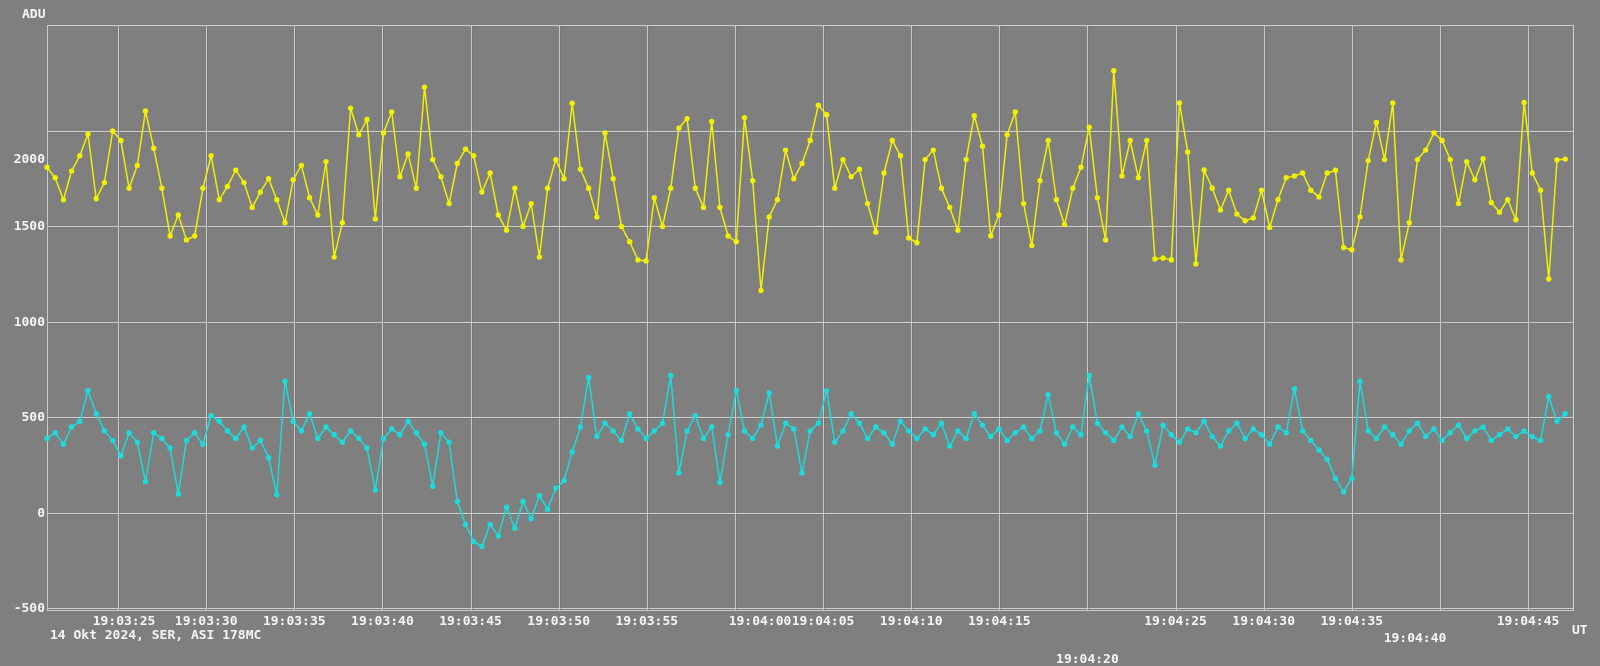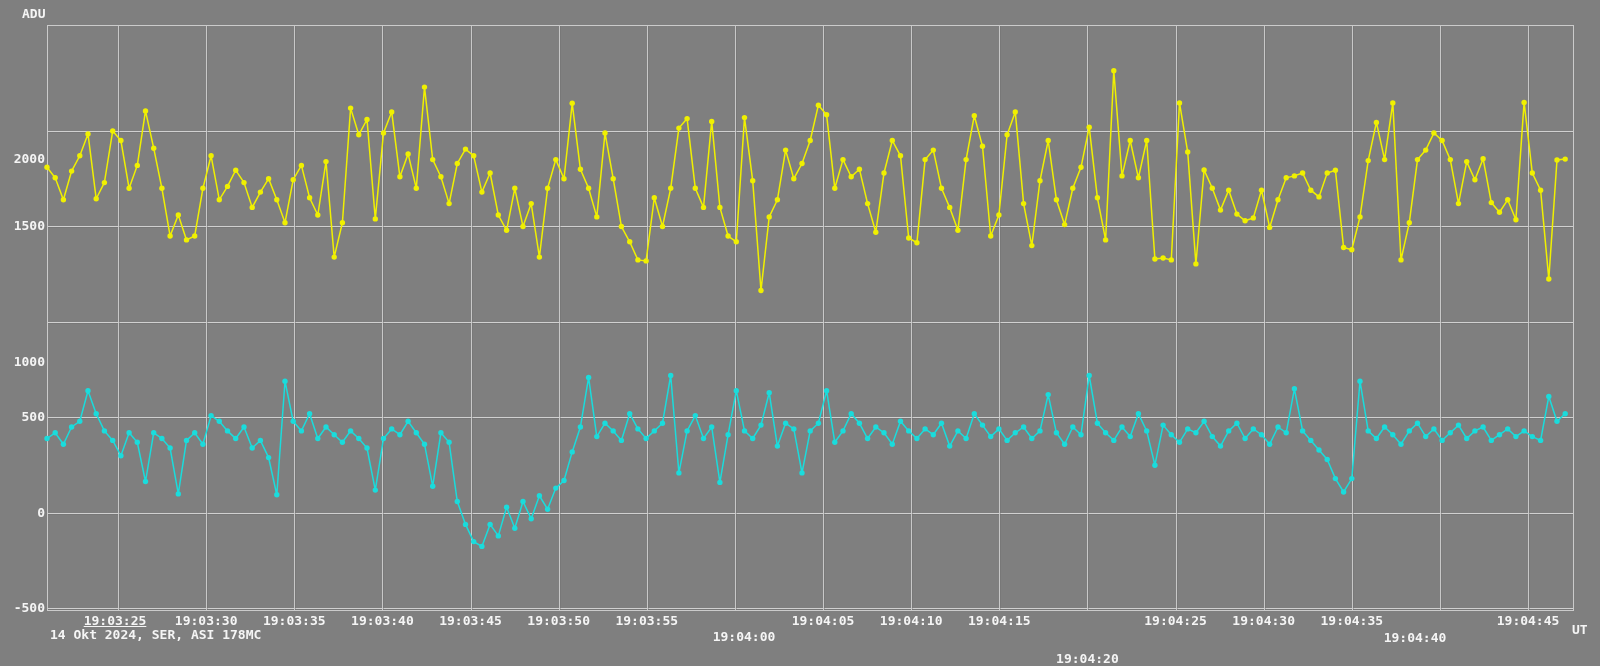--- a/index.html
+++ b/index.html
@@ -449,33 +449,33 @@
       <circle cx="1540.6" cy="440.4" r="2.7" fill="#1adcdc"></circle>
       <circle cx="1548.8" cy="396.5" r="2.7" fill="#1adcdc"></circle>
       <circle cx="1557.0" cy="421.3" r="2.7" fill="#1adcdc"></circle>
       <circle cx="1565.2" cy="413.7" r="2.7" fill="#1adcdc"></circle>
     </svg>
 
   <div id="ylabels">
       <div class="ylab" style="left: 5px; top: 600.472px;">-500</div>
       <div class="ylab" style="left: 5px; top: 504.977px;">0</div>
       <div class="ylab" style="left: 5px; top: 409.483px;">500</div>
-      <div class="ylab" style="left: 5px; top: 313.988px; margin-top: 40px;">1000</div>
+      <div class="ylab" style="left: 5px; top: 313.988px;">1000</div>
       <div class="ylab" style="left: 5px; top: 218.494px;">1500</div>
       <div class="ylab" style="left: 5px; top: 122.999px; margin-top: 28px;">2000</div>
     </div>
   <div id="xlabels">
-      <div class="xlab" style="left: 70px; text-decoration: underline;">19:03:25</div>
+      <div class="xlab" style="left: 79px;">19:03:25</div>
       <div class="xlab" style="left: 161.157px;">19:03:30</div>
       <div class="xlab" style="left: 249.283px;">19:03:35</div>
       <div class="xlab" style="left: 337.41px;">19:03:40</div>
       <div class="xlab" style="left: 425.536px;">19:03:45</div>
       <div class="xlab" style="left: 513.663px;">19:03:50</div>
       <div class="xlab" style="left: 601.79px;">19:03:55</div>
-      <div class="xlab" style="left: 699px; margin-top: 16px;">19:04:00</div>
+      <div class="xlab" style="left: 715px;">19:04:00</div>
       <div class="xlab" style="left: 778.043px;">19:04:05</div>
       <div class="xlab" style="left: 866.169px;">19:04:10</div>
       <div class="xlab" style="left: 954.296px;">19:04:15</div>
       <div class="xlab" style="left: 1042.42px; margin-top: 38px;">19:04:20</div>
       <div class="xlab" style="left: 1130.55px;">19:04:25</div>
       <div class="xlab" style="left: 1218.68px; text-align: center;">19:04:30</div>
       <div class="xlab" style="left: 1306.8px;">19:04:35</div>
       <div class="xlab" style="left: 1370px; margin-top: 17px;">19:04:40</div>
       <div class="xlab" style="left: 1483.06px;">19:04:45</div>
     </div>

